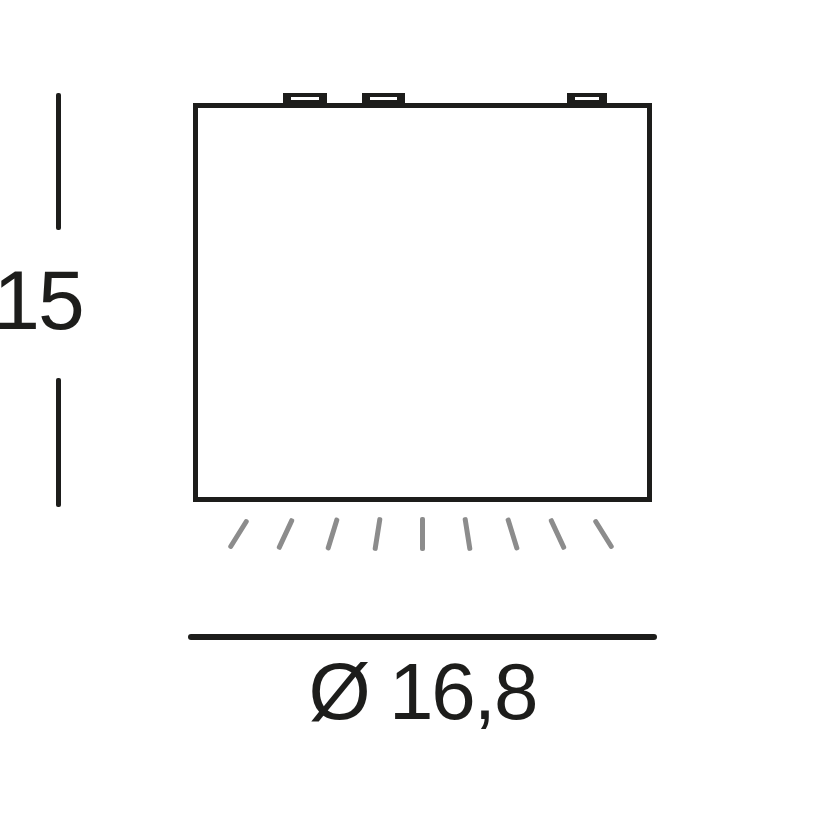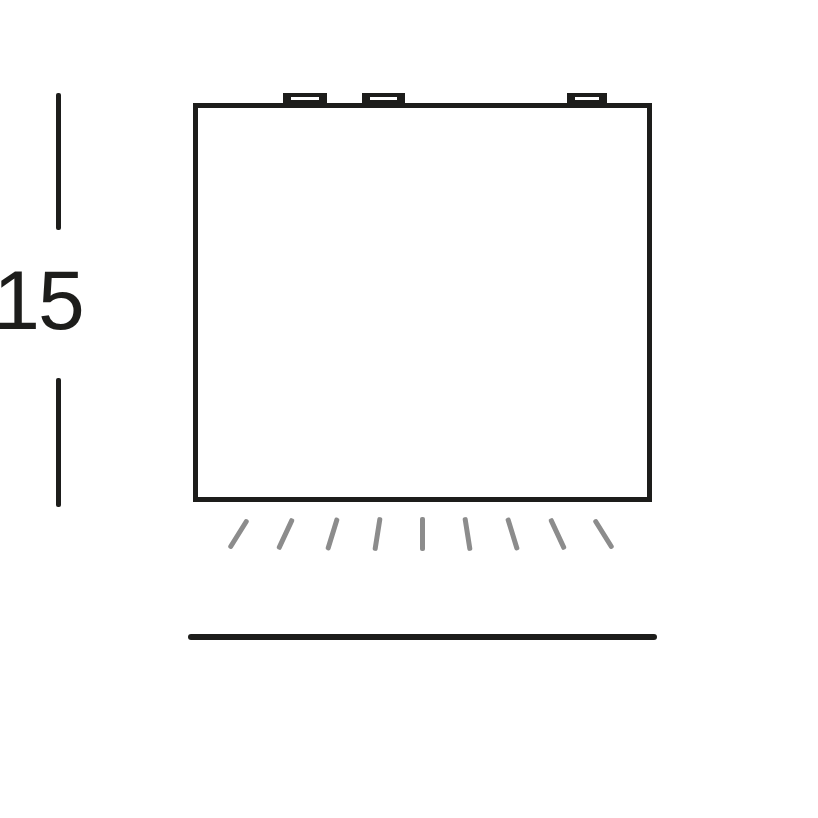--- a/index.html
+++ b/index.html
@@ -142,14 +142,15 @@
     <div class="ray"></div>
     <div class="ray"></div>
     <div class="ray"></div>
   </div>
 
   <div class="dim-v-seg top"></div>
   <div class="dim-v-seg bottom"></div>
   <div class="height-label">15</div>
 
   <div class="dim-h-line"></div>
+  <div class="diameter-label">Ø 16,8</div>
 
 </div>
 
 </body></html>

